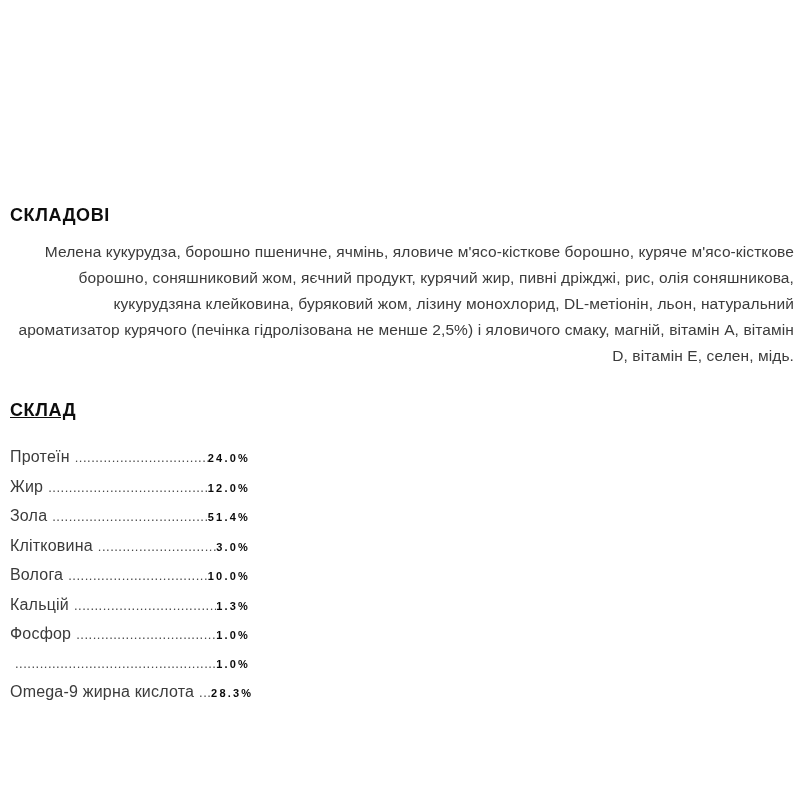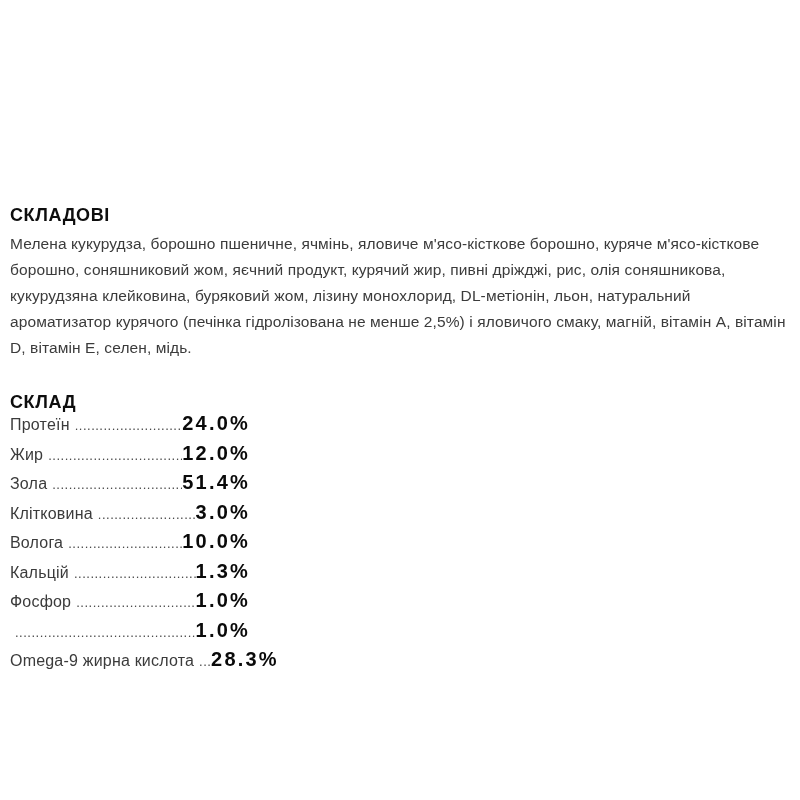--- a/index.html
+++ b/index.html
@@ -24,29 +24,31 @@
   .section-title {
     margin: 0;
     font-size: 18px;
     font-weight: 800;
     letter-spacing: 0.6px;
     color: #0d0d0d;
     text-transform: uppercase;
     line-height: 22px;
   }
   .ingredients-text {
-    margin: 5px 0 0 0;
+    margin: 13px 0 0 0;
     font-size: 15.5px;
     line-height: 26px;
     letter-spacing: 0.1px;
     color: #3b3b3b;
     width: 784px;
+    text-align: right;
   }
   .composition-title {
-    margin: 30px 0 2px 0;
+    margin: 30px 0 27px 0;
+    text-decoration: underline;
   }
   .composition-list {
     width: 240px;
   }
   .nutrient-row {
     display: flex;
     align-items: baseline;
     margin-bottom: 10px;
     line-height: 17.5px;
   }
@@ -65,21 +67,21 @@
     white-space: nowrap;
     font-size: 13px;
     color: #4a4a4a;
     letter-spacing: 0.5px;
   }
   .dot-leader::after {
     content: "..........................................................................";
   }
   .nutrient-value {
     flex: none;
-    font-size: 20px;
+    font-size: 11px;
     font-weight: 800;
     color: #0a0a0a;
     letter-spacing: 2.2px;
     white-space: nowrap;
   }
 </style>
 </head>
 <body>
 
 <div class="page">

